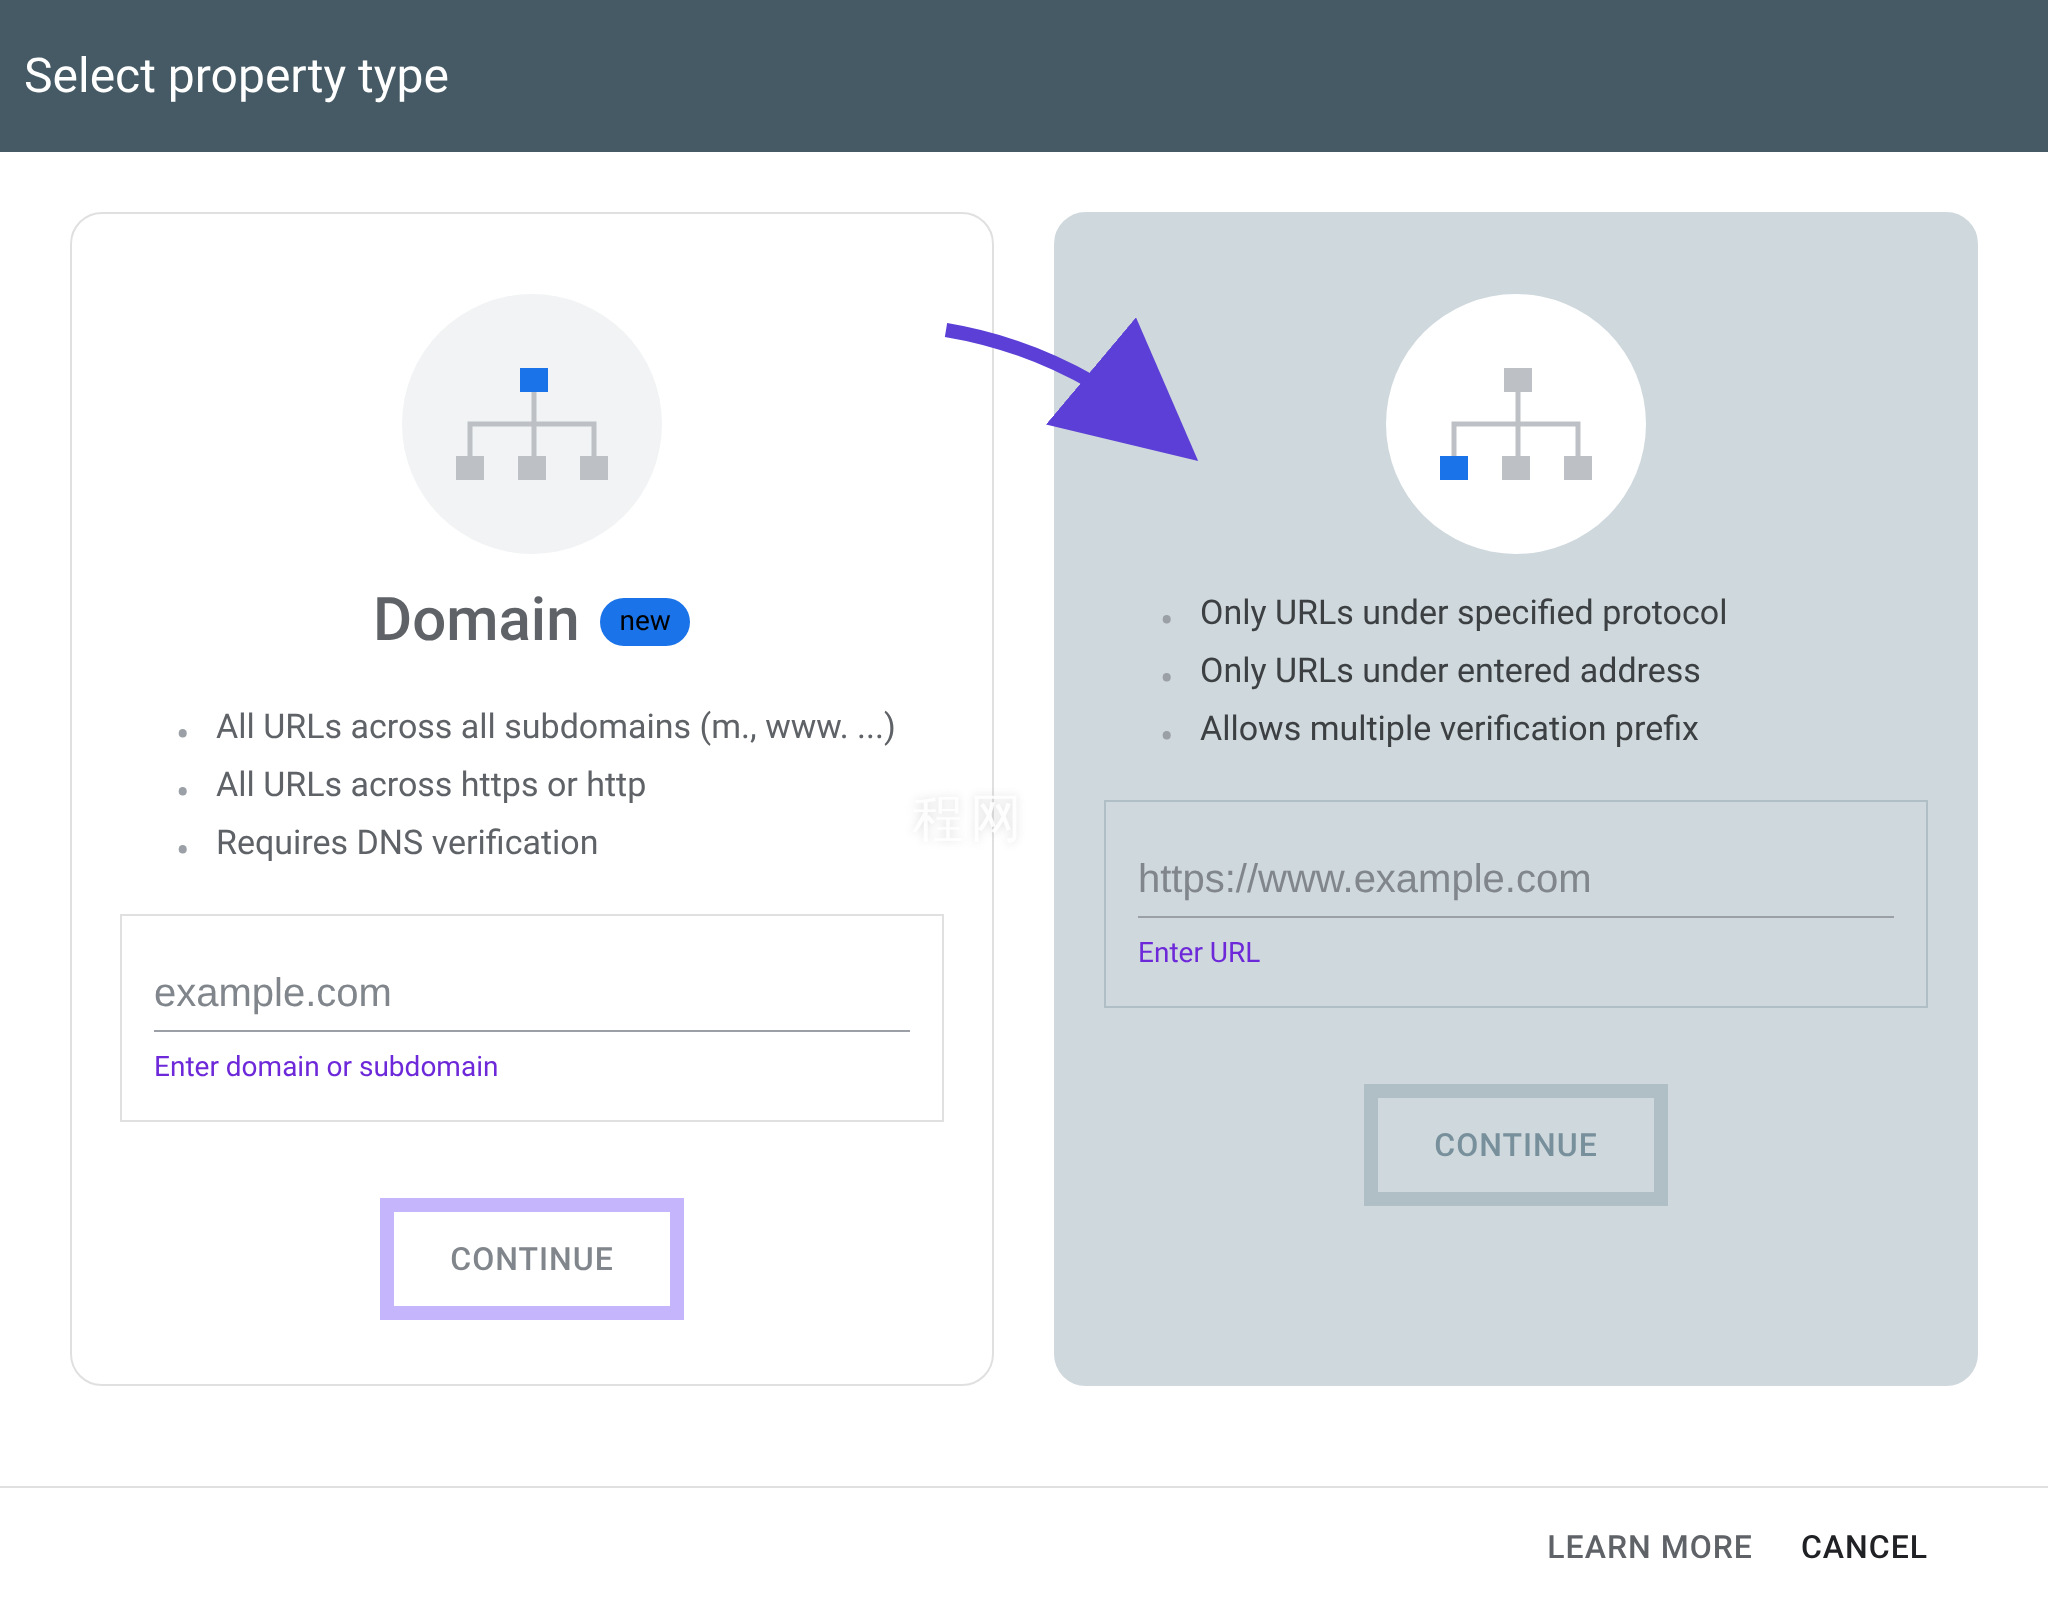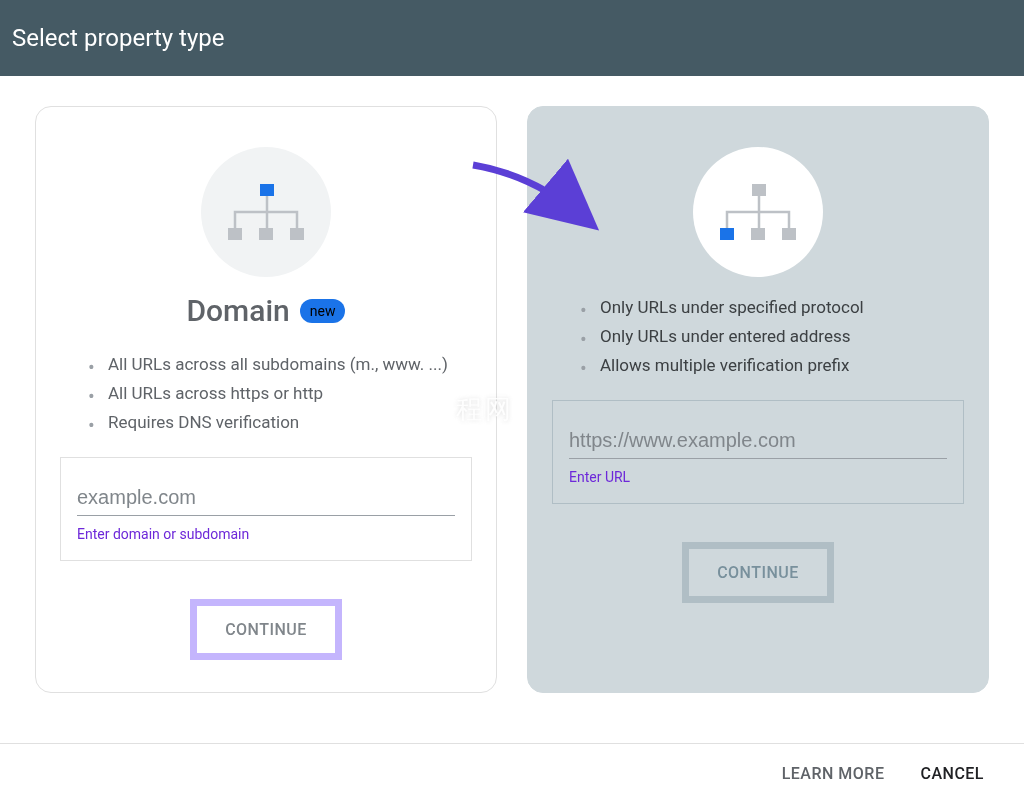--- a/index.html
+++ b/index.html
@@ -139,22 +139,22 @@
     }
     .card.highlighted .continue-btn {
       border-color: #b0bec5;
       color: #78909c;
     }
     .footer {
       border-top: 1px solid #e0e0e0;
       display: flex;
       justify-content: flex-end;
       align-items: center;
-      gap: 36px;
-      padding: 20px 40px;
+      gap: 24px;
+      padding: 20px 60px;
       position: absolute;
       bottom: 0;
       left: 0;
       right: 0;
     }
     .footer-link {
       font-size: 16px;
       font-weight: 500;
       letter-spacing: 0.5px;
       color: #5f6368;

